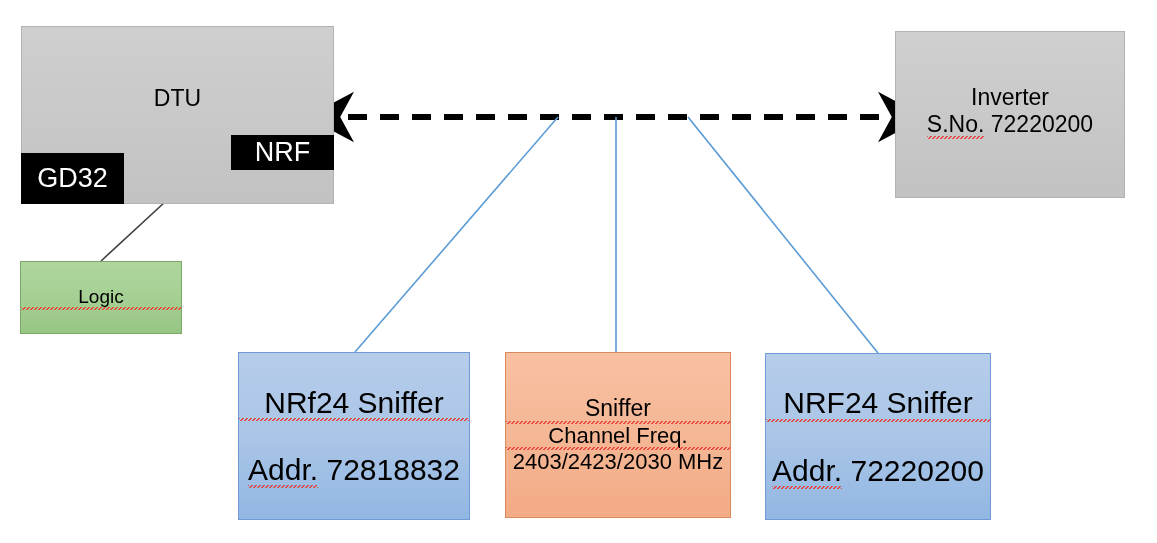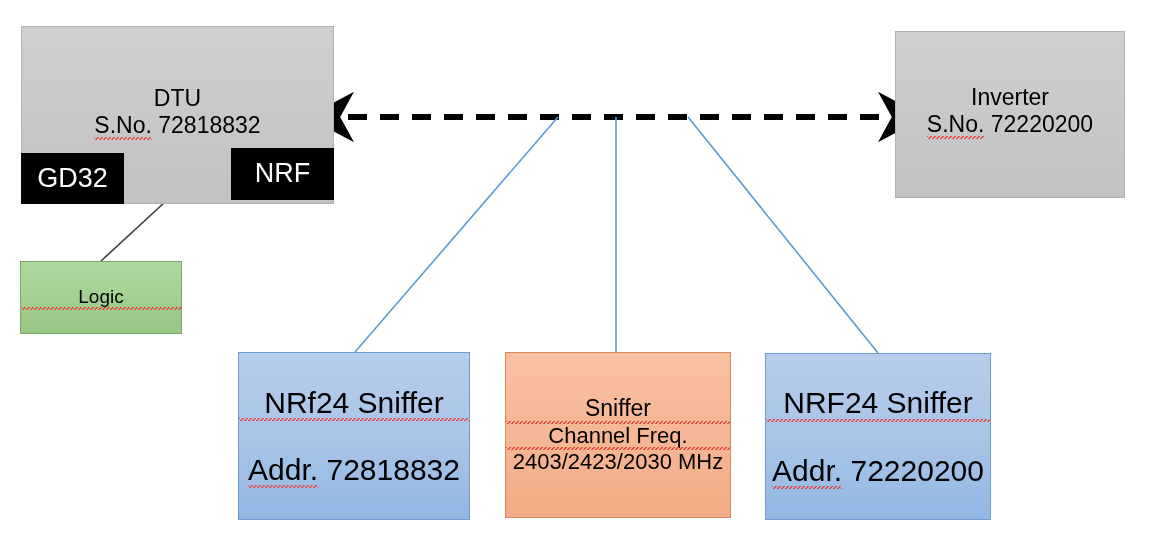--- a/index.html
+++ b/index.html
@@ -42,21 +42,21 @@
     padding-top: 52px;
   }
   
   .black-box {
     background: #000000;
     color: #ffffff;
     font-size: 27px;
     border: 0;
   }
   #gd32-box { left: 21px; top: 153px; width: 103px; height: 51px; }
-  #nrf-box  { left: 231px; top: 148px; width: 103px; height: 52px; }
+  #nrf-box  { left: 231px; top: 135px; width: 103px; height: 35px; }
 
   
   #logic-box {
     left: 20px; top: 261px; width: 162px; height: 73px;
     background: linear-gradient(180deg, #aed69d 0%, #a4cf92 55%, #97c684 100%);
     border: 1px solid #79a868;
     color: #000000;
     font-size: 19px;
   }
   
@@ -127,24 +127,20 @@
 
     <line x1="178" y1="190" x2="101" y2="261" stroke="#3f3f3f" stroke-width="1.6"></line>
 
     <line x1="558" y1="117" x2="355" y2="352" stroke="#5b9bd5" stroke-width="1.6"></line>
     <line x1="616" y1="117" x2="616" y2="352" stroke="#5b9bd5" stroke-width="1.6"></line>
     <line x1="688" y1="117" x2="878" y2="353" stroke="#5b9bd5" stroke-width="1.6"></line>
   </svg>
 
   <div class="box grey-box" id="dtu-box">
     <div>DTU</div>
-    <div>
-      <span class="spell">S.No.</span>
-      <span>72818832</span>
-    </div>
   </div>
 
   <div class="box black-box" id="gd32-box">
     <div>GD32</div>
   </div>
 
   <div class="box black-box" id="nrf-box">
     <div>NRF</div>
   </div>
 

